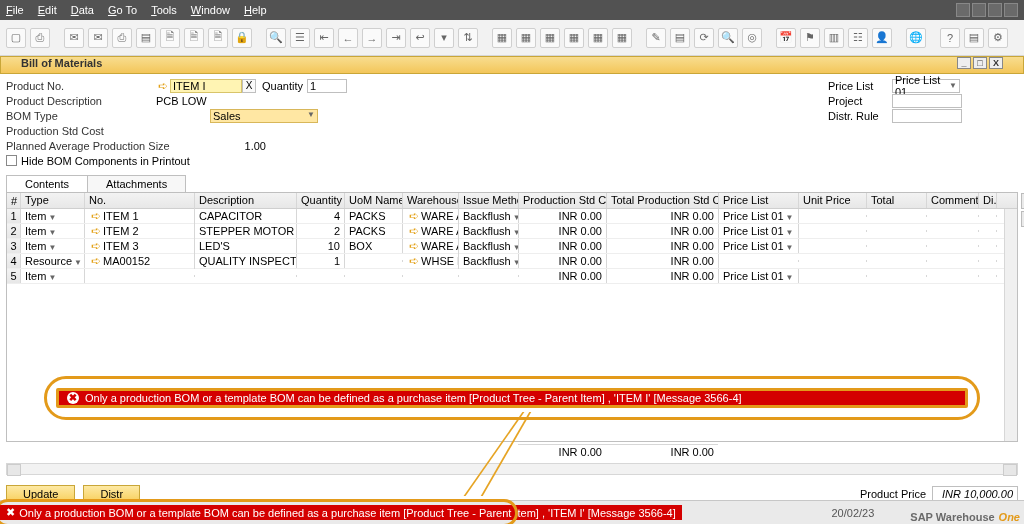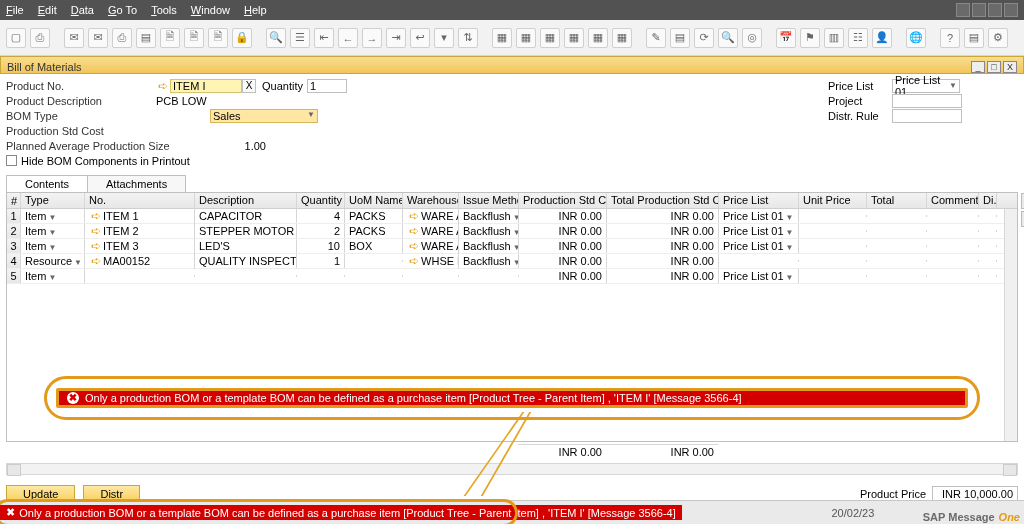--- a/index.html
+++ b/index.html
@@ -11,21 +11,21 @@
   .menubar .menu-item u { text-decoration: underline; }
   .win-top-icons { margin-left: auto; display: flex; gap: 2px; }
   .win-top-icons .ic { width: 14px; height: 14px; background: #6a6a6a; border: 1px solid #888; }
 
   
   .toolbar { background: #f2f2f2; height: 36px; border-bottom: 1px solid #d7d7d7; display: flex; align-items: center; padding: 0 6px; gap: 4px; }
   .toolbar .tbtn { width: 20px; height: 20px; border: 1px solid #cfcfcf; background: #fafafa; border-radius: 2px; display: inline-flex; align-items: center; justify-content: center; color: #666; }
   .toolbar .sep { width: 6px; }
 
   
-  .win-title { background: linear-gradient(#f8dd8f,#f3c65a); height: 18px; display: flex; align-items: flex-end; padding: 0 6px; border: 1px solid #c9a638; font-weight: normal; color: #333; }
+  .win-title { background: linear-gradient(#f8dd8f,#f3c65a); height: 18px; display: flex; align-items: flex-start; padding: 0 20px; border: 1px solid #c9a638; font-weight: bold; color: #333; }
   .win-title .win-ctrls { margin-left: auto; display: flex; gap: 2px; }
   .win-title .wc { width: 14px; height: 12px; background: #eee; border: 1px solid #888; display:inline-flex; align-items:center; justify-content:center; font-size:9px; }
 
   
   .form-area { padding: 4px 6px 2px 6px; display: flex; }
   .form-left { width: 380px; }
   .form-right { margin-left: auto; width: 190px; }
   .frow { display: flex; align-items: center; height: 15px; }
   .flabel { width: 150px; color: #333; }
   .finput { height: 14px; border: 1px solid #bfbfbf; background: #fff; padding: 0 2px; }
@@ -79,21 +79,21 @@
   .hscroll::before, .hscroll::after { content:""; position:absolute; top:0; width:12px; height:10px; background:#e7e7e7; border:1px solid #ccc; }
   .hscroll::before { left:0; } .hscroll::after { right:0; }
 
   .totals-line { margin: 0 6px; display:flex; font-size:11px; }
   .totals-line .cell { border-top:1px solid #d7d7d7; padding:1px 4px; text-align:right; }
 
   
   .btn-row { margin: 10px 6px 0 6px; display:flex; align-items:center; }
   .sap-btn { background: linear-gradient(#fde9a4,#f8cf5c); border:1px solid #c9a638; padding:2px 16px; margin-right:8px; }
   .pp-label { margin-left:auto; margin-right:6px; }
-  .pp-val { border:1px solid #bfbfbf; background:#fff; width:86px; text-align:right; padding:0 4px; height:16px; line-height:14px; }
+  .pp-val { border:1px solid #bfbfbf; background:#fff; width:86px; text-align:right; padding:0 4px; height:16px; line-height:14px;font-style:italic; }
 
   
   .statusbar { position:absolute; left:0; right:0; bottom:0; height:24px; background:#eaeaea; border-top:1px solid #c7c7c7; display:flex; align-items:center; }
   .statusbar .err { background:#d40000; color:#fff; padding:1px 6px; display:flex; align-items:center; font-size:10px;}
   .statusbar .err-ring { position:absolute; left:-6px; bottom:-3px; width:524px; height:28px; border:3px solid #e39a1a; border-radius:14px; pointer-events:none; }
   .statusbar .date { margin-left:auto; margin-right:auto; color:#555; }
   .sap-logo { position:absolute; right:4px; bottom:0; font-weight:bold; font-size:14px; color:#6a6a6a; }
   .sap-logo .one { color:#e39a1a; font-style:italic; }
 
   .rowfill { flex:1; }
@@ -379,15 +379,15 @@
 </div>
 
 <div class="statusbar">
   <div class="err-ring"></div>
   <div class="err">
     <span class="xic" style="margin-right:4px">✖</span>
     <span>Only a production BOM or a template BOM can be defined as a purchase item [Product Tree - Parent Item] , 'ITEM I'  [Message 3566-4]</span>
   </div>
   <div class="date">20/02/23</div>
   <div class="sap-logo">
-    <span>SAP Message</span> <span class="one">One</span>
+    <span>SAP Warehouse</span> <span class="one">One</span>
   </div>
 </div>
 
 </body></html>

